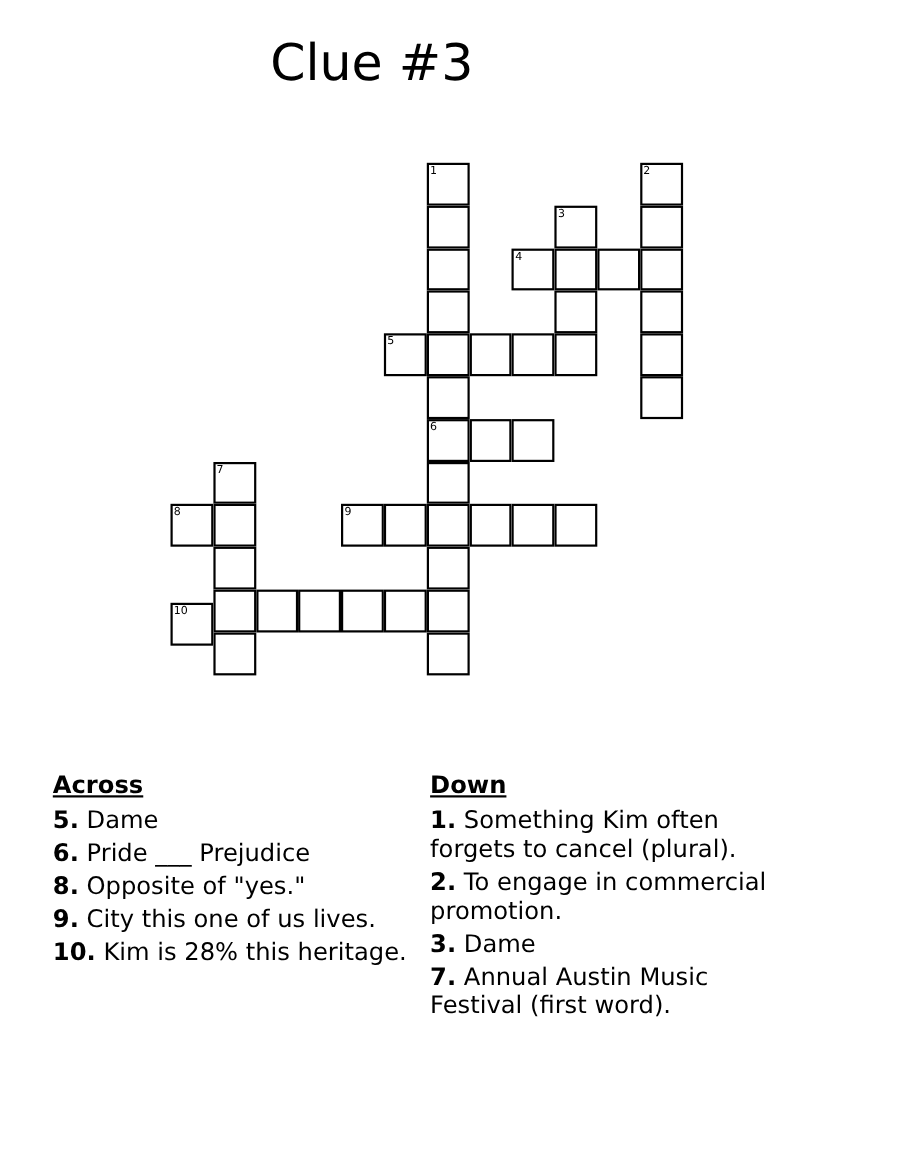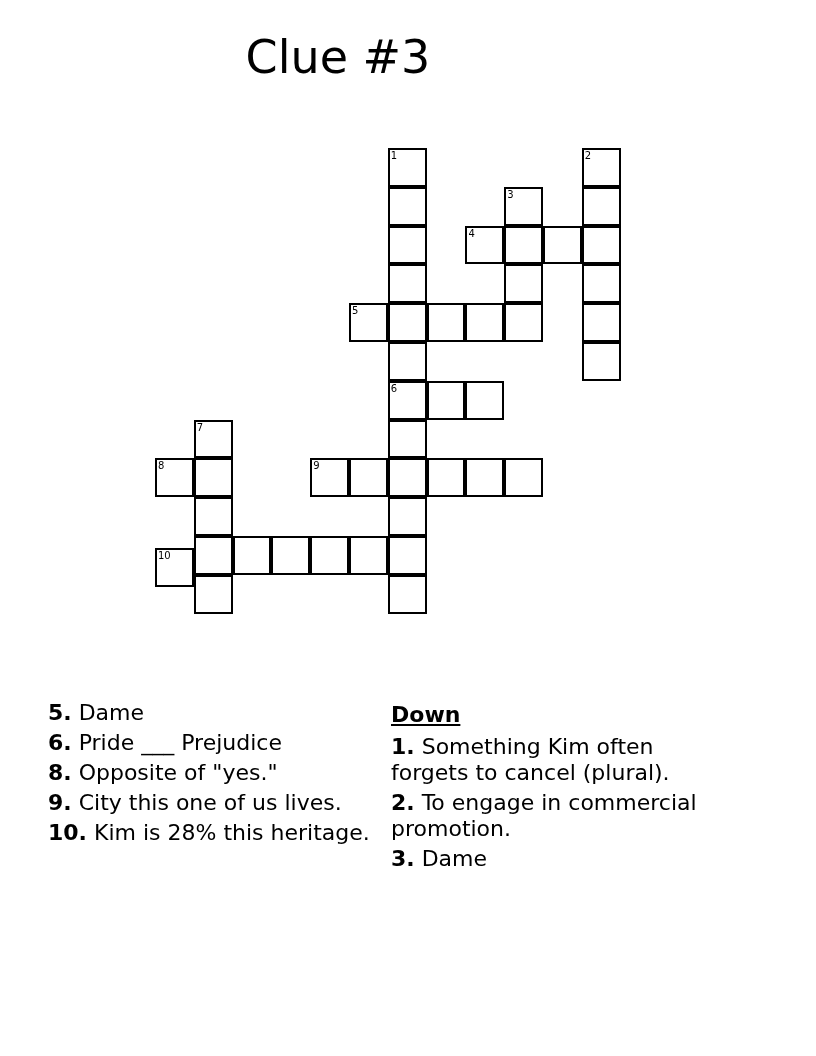--- a/index.html
+++ b/index.html
@@ -87,25 +87,27 @@
     <div class="cell" style="left: 156px; top: 549px;">
       <span class="num">10</span>
     </div>
     <div class="cell" style="left: 233.6px; top: 537px;"></div>
     <div class="cell" style="left: 272.4px; top: 537px;"></div>
     <div class="cell" style="left: 311.2px; top: 537px;"></div>
     <div class="cell" style="left: 350px; top: 537px;"></div>
   </div>
 
 <div class="clues across">
+  <h2>Across</h2>
   <div class="clue"><b>5.</b><span> Dame</span></div>
   <div class="clue"><b>6.</b><span> Pride ___ Prejudice</span></div>
   <div class="clue"><b>8.</b><span> Opposite of "yes."</span></div>
   <div class="clue"><b>9.</b><span> City this one of us lives.</span></div>
   <div class="clue"><b>10.</b><span> Kim is 28% this heritage.</span></div>
 </div>
 
 <div class="clues down">
   <h2>Down</h2>
   <div class="clue"><b>1.</b><span> Something Kim often forgets to cancel (plural).</span></div>
   <div class="clue"><b>2.</b><span> To engage in commercial promotion.</span></div>
   <div class="clue"><b>3.</b><span> Dame</span></div>
+  <div class="clue"><b>7.</b><span> Annual Austin Music Festival (first word).</span></div>
 </div>
 
 </body></html>

